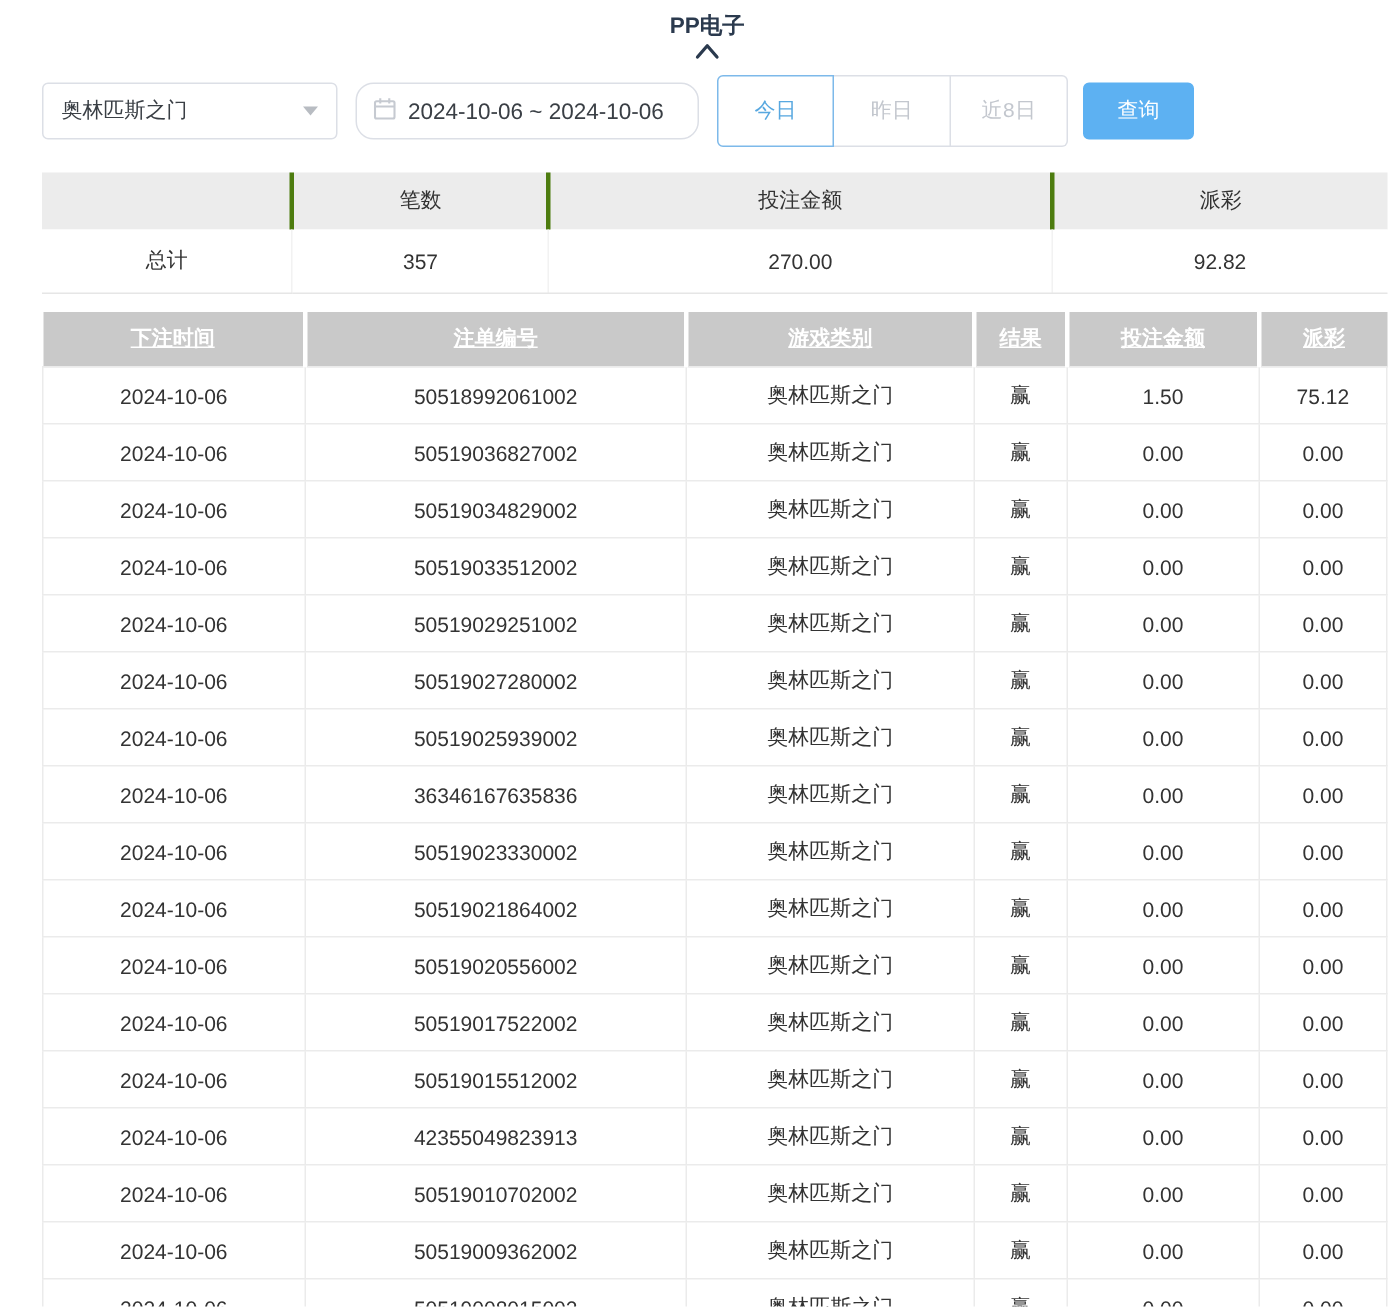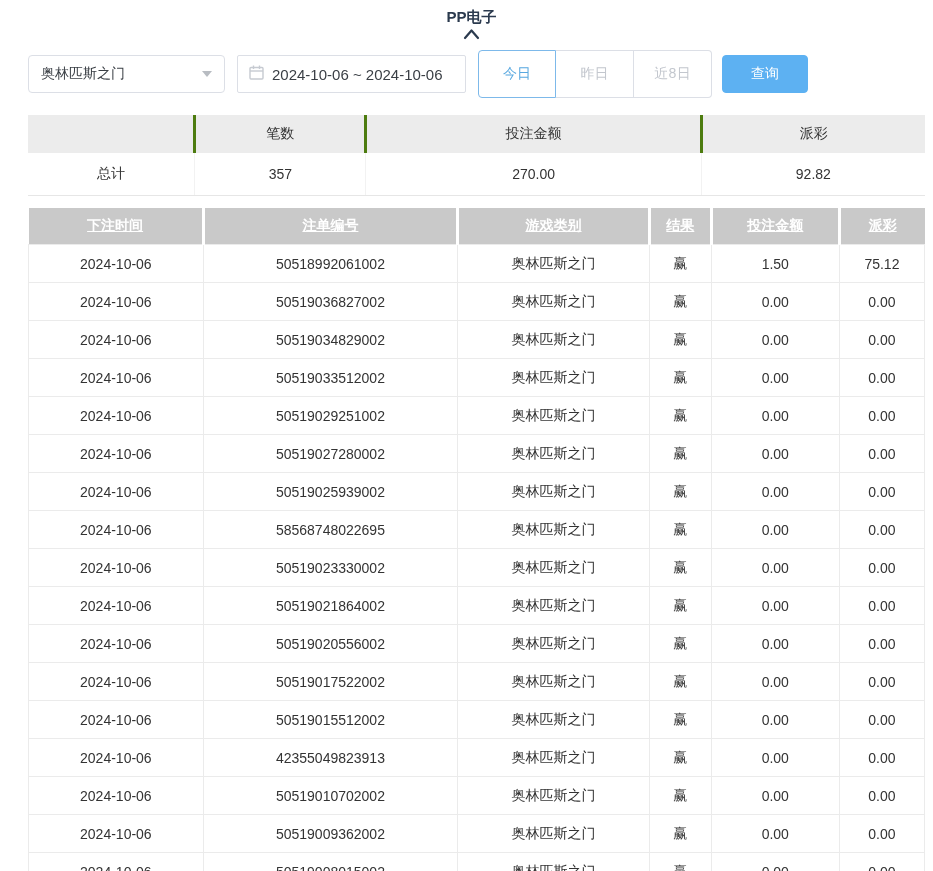--- a/index.html
+++ b/index.html
@@ -29,39 +29,39 @@
     padding: 0 12px; font-size: 14px; color: #3a3f45; cursor: pointer;
     background: #fff;
   }
   .caret-down {
     width: 0; height: 0;
     border-left: 5px solid transparent; border-right: 5px solid transparent;
     border-top: 6px solid #b8bcc2;
   }
   .date-box {
     width: 229px; height: 38px; margin-left: 12px;
-    border: 1px solid #dcdfe6; border-radius: 2px;
+    border: 1px solid #dcdfe6; border-radius: 12px;
     display: flex; align-items: center; gap: 8px;
     padding: 0 11px; font-size: 15px; color: #3a3f45; cursor: pointer;
     background: #fff; white-space: nowrap;
   }
   .btn-group { display: flex; margin-left: 12px; }
   .qbtn {
     height: 48px; width: 78px; background: #fff;
     border: 1px solid #dcdfe6; border-left-width: 0;
     color: #c3c7ce; font-size: 14px; cursor: pointer;
     font-family: Liberation Mono, monospace;
   }
   .qbtn:first-child { border-left-width: 1px; border-radius: 4px 0 0 4px; }
   .qbtn:last-child  { border-radius: 0 4px 4px 0; }
   .qbtn.active {
     border: 1px solid #7db9ea; color: #58a8e0; position: relative; z-index: 1;
   }
   .search-btn {
-    height: 38px; width: 86px; margin-left: 10px;
+    height: 38px; width: 74px; margin-left: 10px;
     background: #5db1f2; border: 1px solid #5db1f2; border-radius: 4px;
     color: #ffffff; font-size: 14px; cursor: pointer; font-family: inherit;
   }
 
   
   table { border-collapse: collapse; table-layout: fixed; width: 897px; }
   .summary-table { margin-top: 22px; font-size: 14px; }
   .summary-table th {
     background: #ececec; color: #333; font-weight: 400;
     height: 38px; text-align: center;
@@ -225,21 +225,21 @@
         <tr>
           <td>2024-10-06</td>
           <td>50519025939002</td>
           <td>奥林匹斯之门</td>
           <td>赢</td>
           <td>0.00</td>
           <td>0.00</td>
         </tr>
         <tr>
           <td>2024-10-06</td>
-          <td>58568748022695</td>
+          <td>36346167635836</td>
           <td>奥林匹斯之门</td>
           <td>赢</td>
           <td>0.00</td>
           <td>0.00</td>
         </tr>
         <tr>
           <td>2024-10-06</td>
           <td>50519023330002</td>
           <td>奥林匹斯之门</td>
           <td>赢</td>

